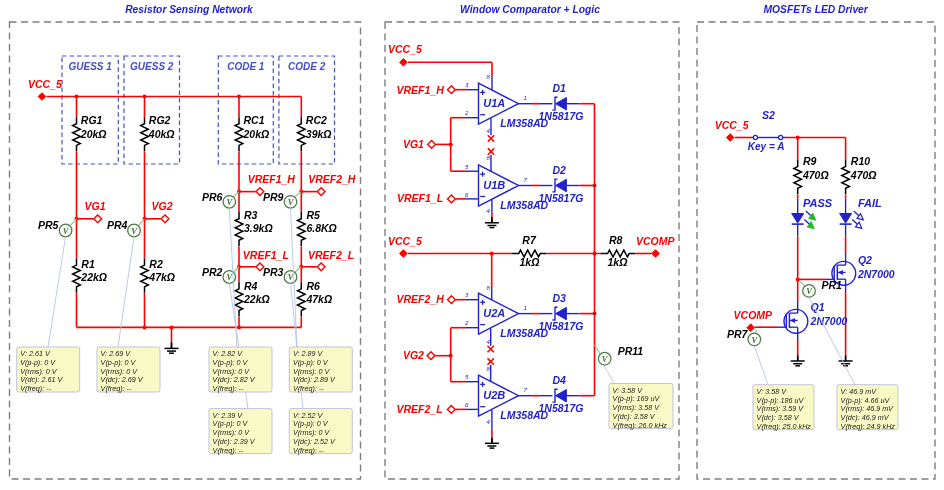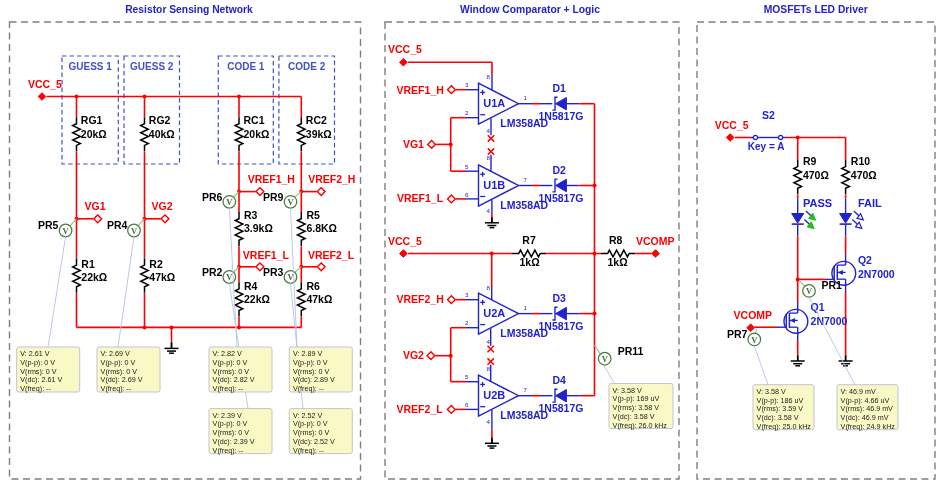--- a/index.html
+++ b/index.html
@@ -1,15 +1,15 @@
 <!DOCTYPE html>
 <html><head><meta charset="utf-8">
 <style>
 html,body{margin:0;padding:0;background:#ffffff;}
-#c{width:944px;height:490px;position:relative;overflow:hidden;}
+#c{width:944px;height:490px;position:relative;overflow:hidden;font-style:italic;}
 </style></head>
 <body>
 <div id="c"><svg width="944" height="490" viewBox="0 0 944 490">
       <rect x="0" y="0" width="944" height="490" fill="#ffffff"></rect>
       <rect x="9.5" y="22" width="351" height="457" fill="none" stroke="#7f7f7f" stroke-width="1.4" stroke-dasharray="7,4.5"></rect>
       <rect x="385" y="22" width="294" height="457" fill="none" stroke="#7f7f7f" stroke-width="1.4" stroke-dasharray="7,4.5"></rect>
       <rect x="697" y="22" width="238" height="457" fill="none" stroke="#7f7f7f" stroke-width="1.4" stroke-dasharray="7,4.5"></rect>
       <text x="189" y="12.5" font-family="Liberation Sans, sans-serif" font-size="10.3" font-weight="bold" fill="#2222cc" text-anchor="middle">Resistor Sensing Network</text>
       <text x="530" y="12.5" font-family="Liberation Sans, sans-serif" font-size="10.3" font-weight="bold" fill="#2222cc" text-anchor="middle">Window Comparator + Logic</text>
       <text x="815.7" y="12.5" font-family="Liberation Sans, sans-serif" font-size="10.3" font-weight="bold" fill="#2222cc" text-anchor="middle">MOSFETs LED Driver</text>

